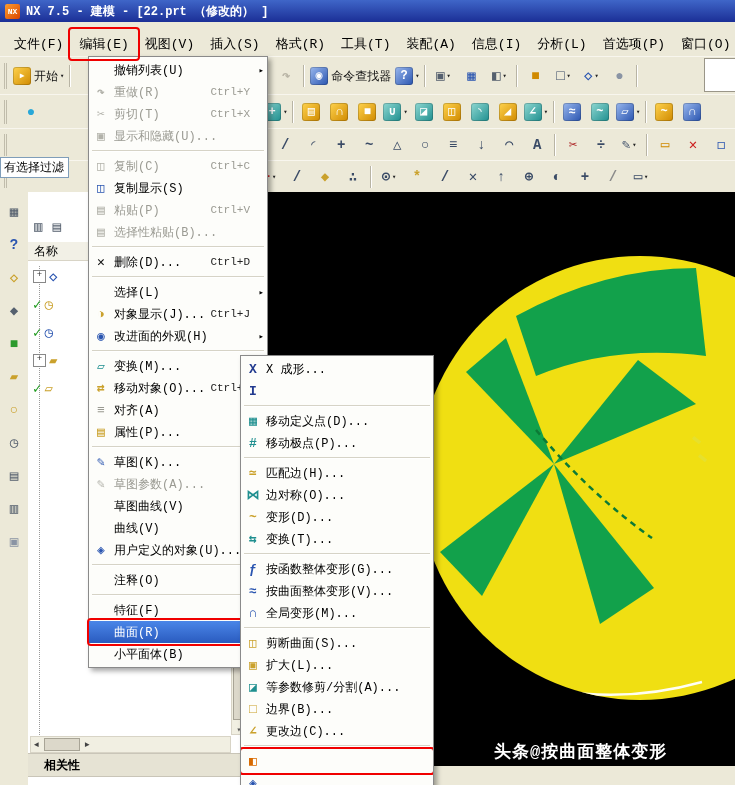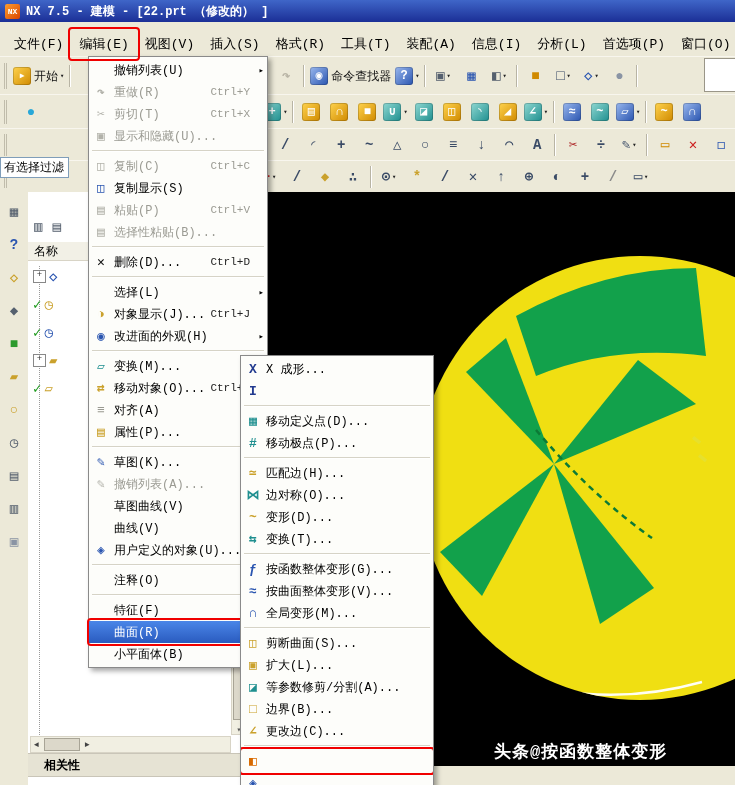--- a/index.html
+++ b/index.html
@@ -446,21 +446,21 @@
         <path class="ball-green" d="M306,272 L390,168 L448,212 Z" style="fill: rgb(18, 161, 75);"></path>
         <path class="ball-green" d="M306,272 L406,396 L352,432 Z" style="fill: rgb(18, 161, 75);"></path>
         <path class="ball-green" d="M306,272 L192,360 L234,404 Z" style="fill: rgb(18, 161, 75);"></path>
         <path class="ball-green" d="M306,272 L218,180 L258,146 Z" style="fill: rgb(18, 161, 75);"></path>
         <path class="ball-dash" d="M288,238 Q342,302 404,346" style="stroke: rgb(12, 122, 54);"></path>
         <path class="ball-white" d="M216,468 Q332,524 454,490"></path>
         <rect x="444" y="246" width="9" height="3.5" fill="#e6e02e" transform="rotate(38 448 248)"></rect>
         <rect x="450" y="264" width="9" height="3.5" fill="#e6e02e" transform="rotate(38 454 266)"></rect>
       </g>
     </svg>
-    <div class="watermark">头条@按函数整体变形</div>
+    <div class="watermark">头条@按曲面整体变形</div>
   </div>
 
 
   <div class="menu edit-menu" id="editMenu">
       <div class="mi">
         <span class="mi-icon" style="color: rgb(68, 68, 68);"></span>
         <span class="mi-label">撤销列表(U)</span>
         <span class="mi-short"></span>
         <span class="mi-arrow">▸</span>
       </div>
@@ -560,21 +560,21 @@
       </div>
       <div class="mi-sep"></div>
       <div class="mi">
         <span class="mi-icon" style="color: rgb(42, 85, 176);">✎</span>
         <span class="mi-label">草图(K)...</span>
         <span class="mi-short"></span>
         <span class="mi-arrow"></span>
       </div>
       <div class="mi disabled">
         <span class="mi-icon" style="color: rgb(154, 154, 146);">✎</span>
-        <span class="mi-label">撤销列表(A)...</span>
+        <span class="mi-label">草图参数(A)...</span>
         <span class="mi-short"></span>
         <span class="mi-arrow"></span>
       </div>
       <div class="mi">
         <span class="mi-icon" style="color: rgb(68, 68, 68);"></span>
         <span class="mi-label">草图曲线(V)</span>
         <span class="mi-short"></span>
         <span class="mi-arrow">▸</span>
       </div>
       <div class="mi">

